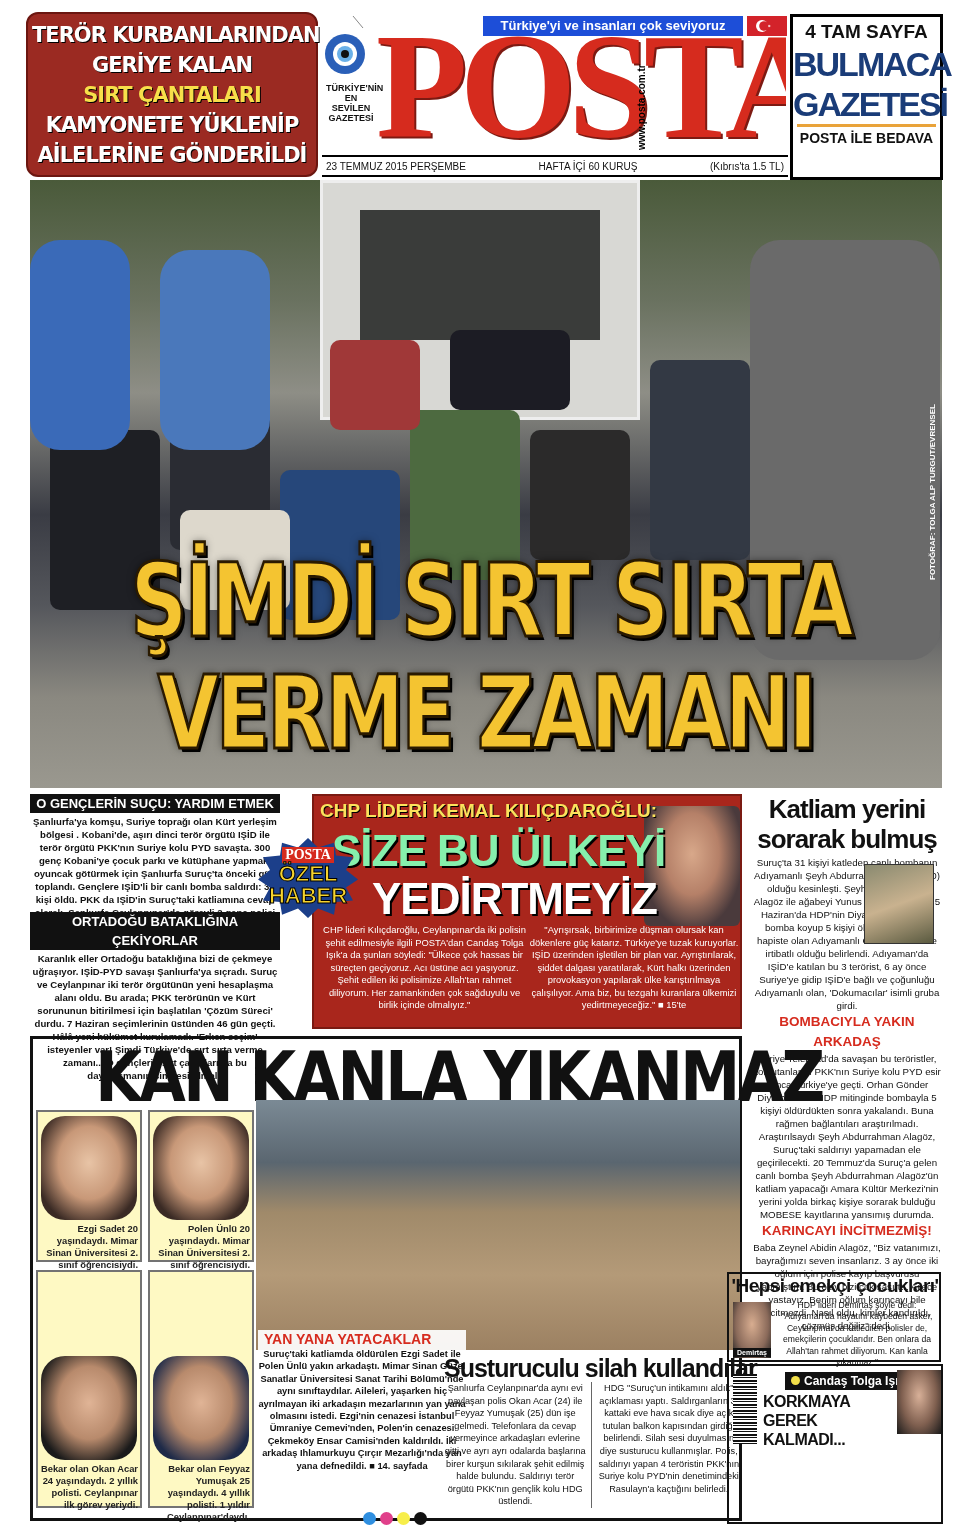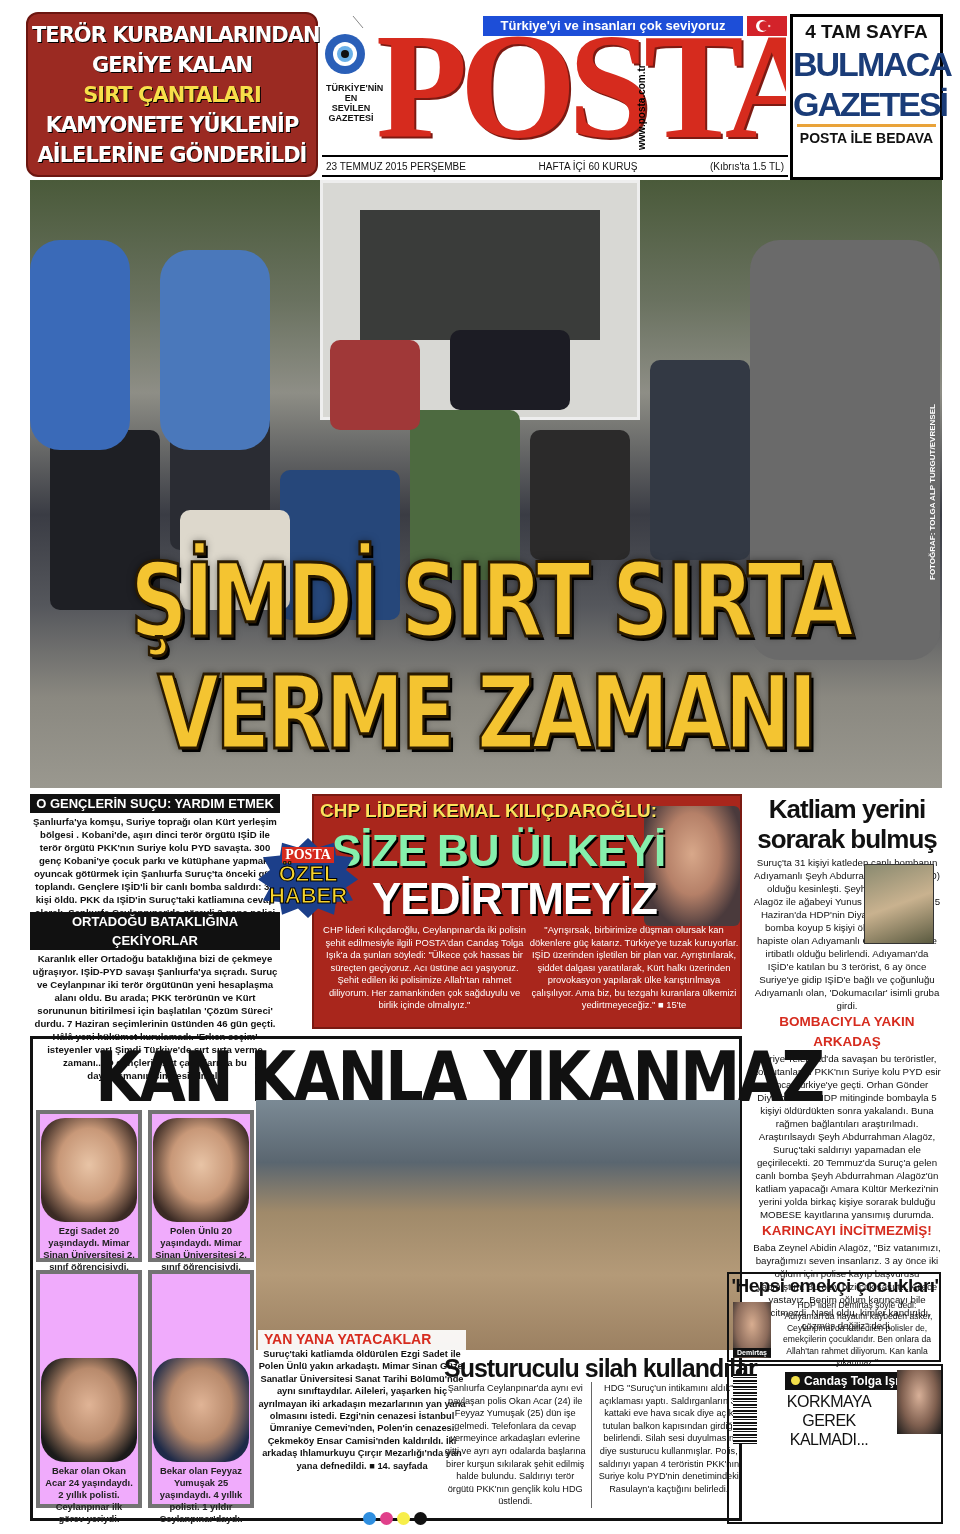--- a/index.html
+++ b/index.html
@@ -52,21 +52,21 @@
 #rc{left:752px;top:794px;width:190px}
 #rc-title{font-size:26px;font-weight:700;line-height:30px;text-align:center;letter-spacing:-1px}
 #rc-photo{left:112px;top:70px;width:70px;height:80px;background:linear-gradient(160deg,#8a8a70,#c9b28f 50%,#5a5a40);border:1px solid #333}
 .rtext{font-size:9.7px;line-height:13px;text-align:center;color:#111}
 .redhead{color:#d62b1e;font-weight:700;font-size:13.5px;text-align:center;line-height:20px}
 
 #kk-box{left:30px;top:1036px;width:712px;height:485px;border:3px solid #111}
 #kk-title{left:36px;top:1040px;width:700px;text-align:center;font-family:"DejaVu Sans",sans-serif;font-weight:700;font-size:70px;line-height:74px;color:#111;letter-spacing:-3px;white-space:nowrap}
 #kk-title span{display:inline-block;transform:scaleX(.86);transform-origin:center}
 #funeral{left:256px;top:1100px;width:484px;height:250px;background:linear-gradient(180deg,#7b8a95 0%,#5a6670 25%,#a08a6a 45%,#b49a78 70%,#9c8162 100%)}
-.card{position:absolute;background:#f0abfc;border:4px solid #737373;text-align:center}
+.card{position:absolute;background:#fef9c3;border:2px solid #737373;text-align:right}
 .card .face{margin:4px auto 0;width:96px;height:104px;border-radius:24px;background:radial-gradient(ellipse at 50% 45%,#e8c4a6 0%,#c89878 45%,#3a2a24 80%)}
 .card .cap{font-size:9.4px;line-height:12px;font-weight:700;color:#222;padding:3px 2px}
 #yan{left:258px;top:1330px;width:208px;background:rgba(255,255,255,.92)}
 #yan .h{color:#d62b1e;font-weight:700;font-size:14px;line-height:18px;padding-left:6px}
 #sus{left:444px;top:1354px;width:296px}
 #sus-title{font-size:25px;font-weight:700;letter-spacing:-1px;line-height:28px;white-space:nowrap;text-align:center}
 #sus-cols{display:flex;gap:6px}
 #sus-cols div{flex:1;font-size:9.2px;line-height:12.6px;text-align:center}
 #sus-cols div:first-child{border-right:1px solid #666;padding-right:4px}
 
@@ -74,21 +74,21 @@
 #hepsi-title{left:0;top:0;width:212px;text-align:center;font-size:19px;font-weight:700;line-height:24px;white-space:nowrap;letter-spacing:-.5px}
 #demirtas{left:4px;top:28px;width:38px;height:56px;background:radial-gradient(ellipse at 50% 40%,#d8ad90,#8a6a5a 60%,#222)}
 #demirtas-lbl{left:4px;top:74px;width:38px;background:#111;color:#fff;font-size:7px;font-weight:700;text-align:center;line-height:9px}
 #hepsi-text{left:44px;top:26px;width:168px;font-size:8.6px;line-height:11.4px;text-align:center}
 
 #kol{left:727px;top:1364px;width:216px;height:160px;border:2px solid #111}
 #barcode{left:4px;top:8px;width:24px;height:70px;background:repeating-linear-gradient(180deg,#111 0 2px,#fff 2px 3px,#111 3px 4px,#fff 4px 6px)}
 #kol-tag{left:56px;top:6px;background:#111;color:#fff;font-size:12px;font-weight:700;padding:1px 6px;line-height:16px;white-space:nowrap}
 #kol-tag .dot{display:inline-block;width:9px;height:9px;border-radius:50%;background:#f3e04a;margin-right:4px}
 #kol-photo{left:168px;top:4px;width:44px;height:64px;background:radial-gradient(ellipse at 50% 40%,#d8b098,#806050 55%,#1a1a1a)}
-#kol-h{left:34px;top:26px;width:132px;text-align:center;font-size:16px;font-weight:400;line-height:19px;letter-spacing:-.5px}
+#kol-h{left:34px;top:26px;width:132px;text-align:left;font-size:16px;font-weight:700;line-height:19px;letter-spacing:-.5px}
 #kol-t{left:4px;top:70px;width:208px;font-size:9px;line-height:12px;text-align:center}
 #regs{left:363px;top:1512px;display:flex;gap:4px}
 #regs span{width:13px;height:13px;border-radius:50%;display:inline-block}
 </style>
 </head>
 <body>
 
 <div id="tl-box" class="abs">
   <div>TERÖR KURBANLARINDAN</div>
   <div>GERİYE KALAN</div>

